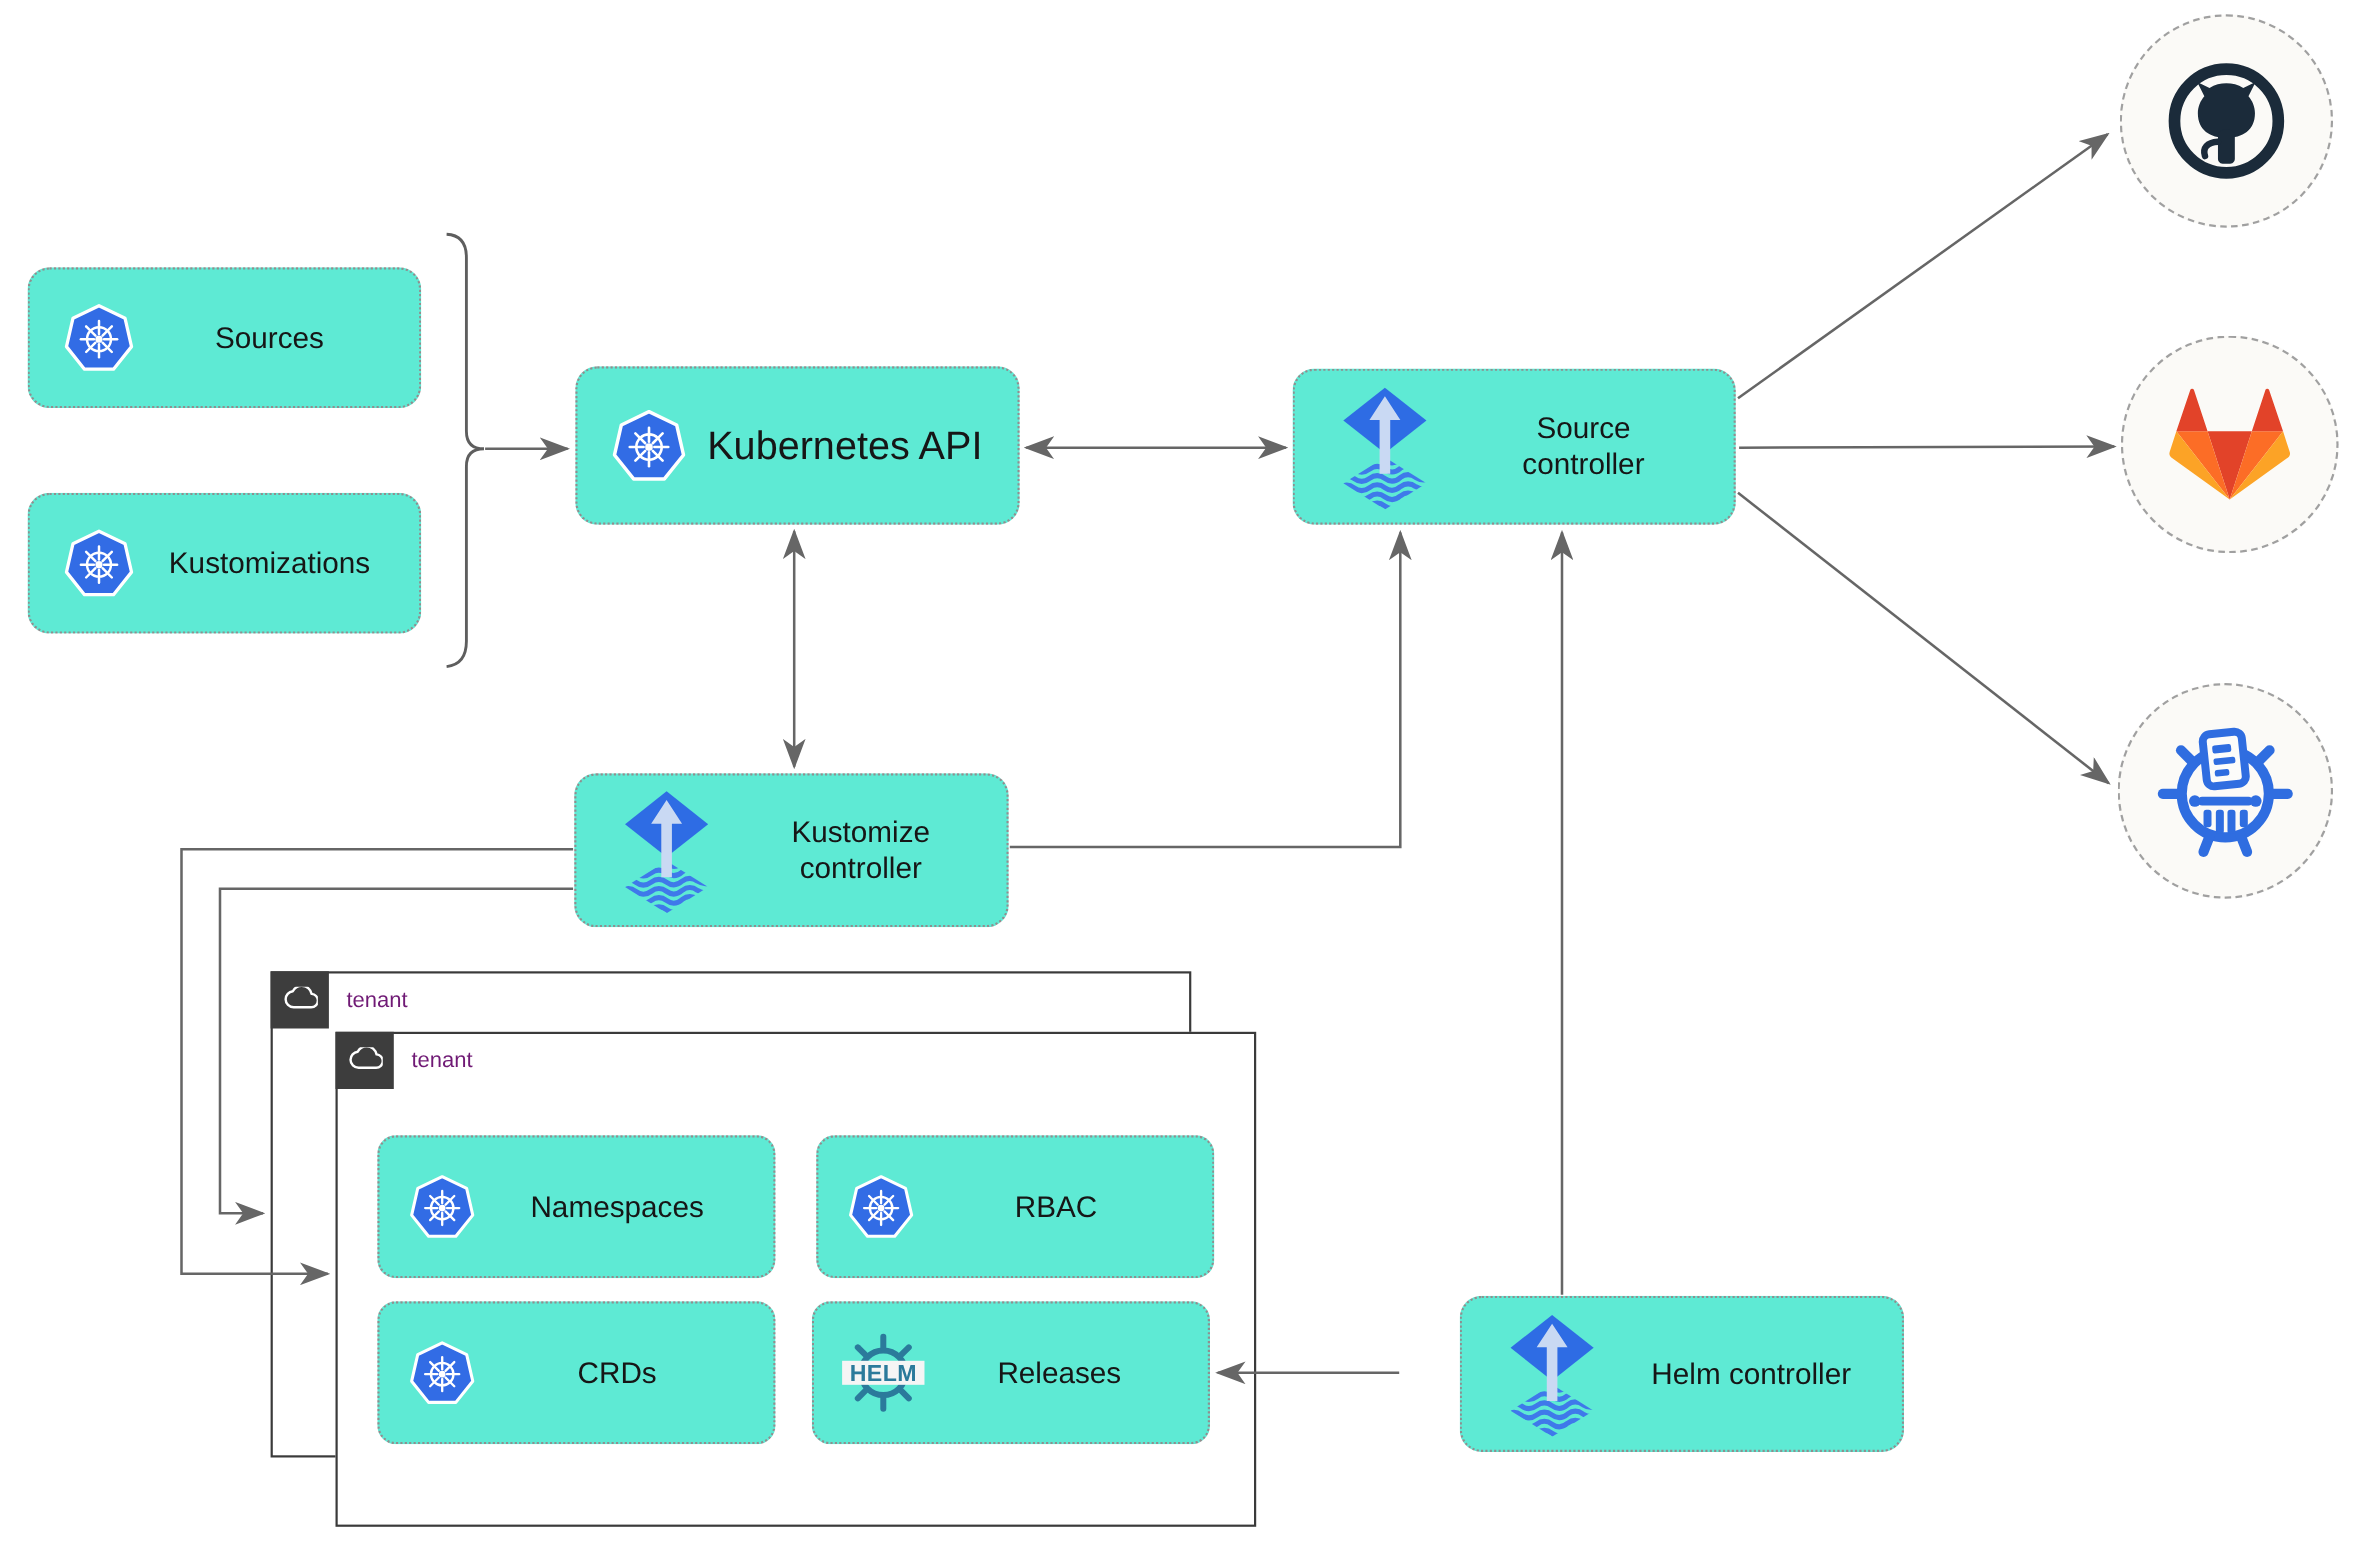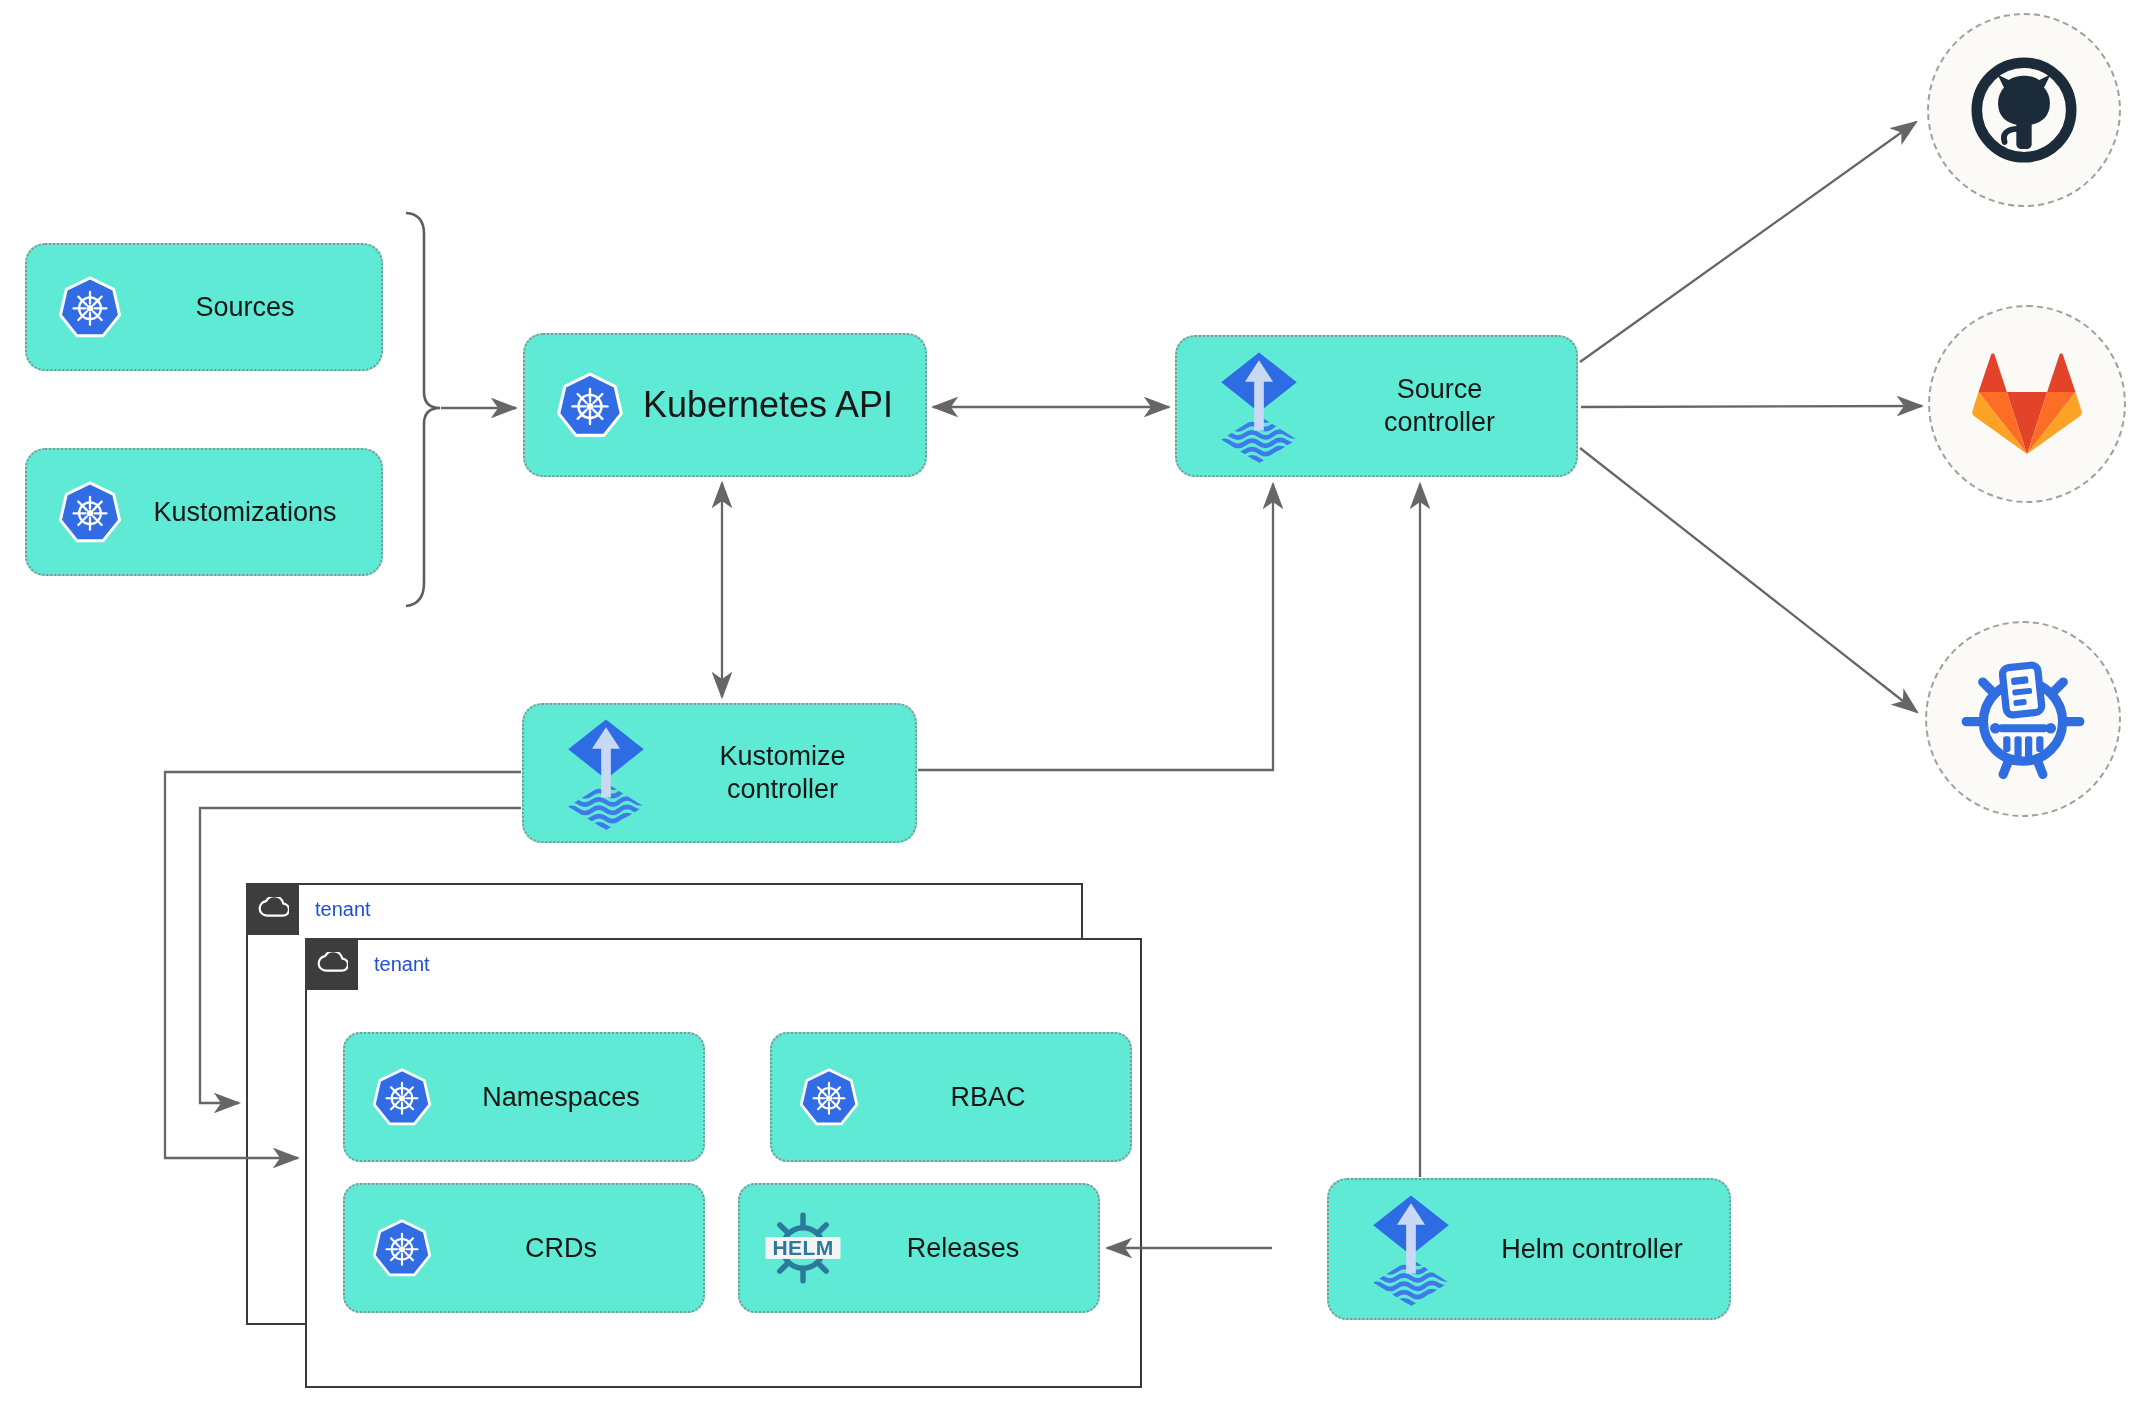--- a/index.html
+++ b/index.html
@@ -28,21 +28,21 @@
   }
   .nlabel.two-line{max-width:196px;margin:0 auto;padding-right:0;}
   .ibox{border-radius:17px;}
   
   .tenant{position:absolute;box-sizing:border-box;background:#ffffff;border:2.5px solid #3a3a3a;}
   .tbadge{
     position:absolute;left:-2.5px;top:-2.5px;width:53px;height:52px;background:#3d3d3d;
     display:flex;align-items:center;justify-content:center;
   }
   .tbadge svg{width:33px;height:24px;}
-  .tlabel{position:absolute;left:67px;top:13px;font-size:20px;color:#1d4ed8;text-align:right;}
+  .tlabel{position:absolute;left:67px;top:13px;font-size:20px;color:#701a75;text-align:right;}
   
   .pcircle{
     position:absolute;box-sizing:border-box;border:2.5px dashed #a0a0a0;border-radius:50%;
     background:#fbfaf7;display:flex;align-items:center;justify-content:center;
   }
   .pcircle svg{display:block;}
   
   #edges{position:absolute;left:0;top:0;pointer-events:none;}
   .edge{stroke:#666666;stroke-width:2.3;fill:none;}
   .brace{stroke:#5e5e5e;stroke-width:2.6;fill:none;}
@@ -230,21 +230,21 @@
 
   <div class="nbox ibox" style="left:343px;top:1032px;width:362px;height:130px">
     <span class="nicon k8s">
       <svg viewBox="0 0 100 100">
           <use href="#sym-k8s"></use>
         </svg>
       </span>
     <span class="nlabel">Namespaces</span>
   </div>
 
-  <div class="nbox ibox" style="left:770px;top:1032px;width:362px;height:130px">
+  <div class="nbox ibox" style="left:742px;top:1032px;width:362px;height:130px">
     <span class="nicon k8s">
       <svg viewBox="0 0 100 100">
           <use href="#sym-k8s"></use>
         </svg>
       </span>
     <span class="nlabel">RBAC</span>
   </div>
 
   <div class="nbox ibox" style="left:343px;top:1183px;width:362px;height:130px">
     <span class="nicon k8s">

